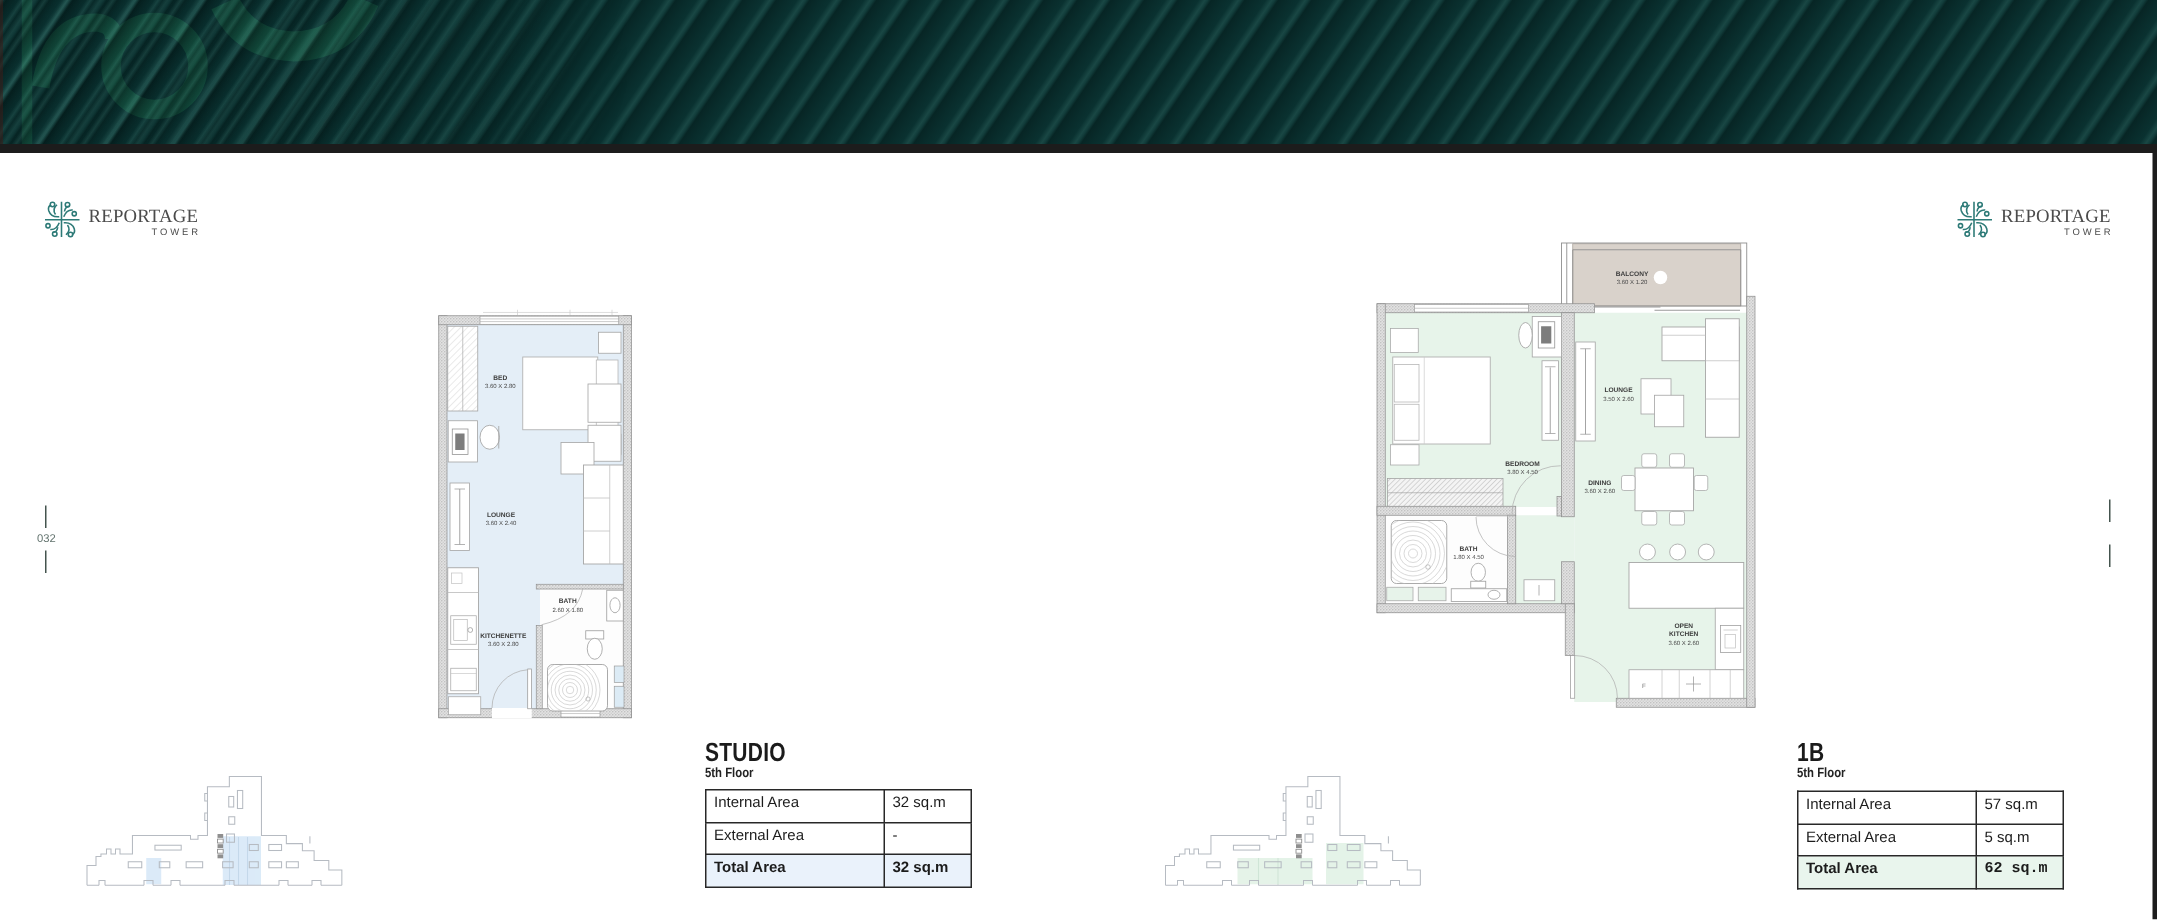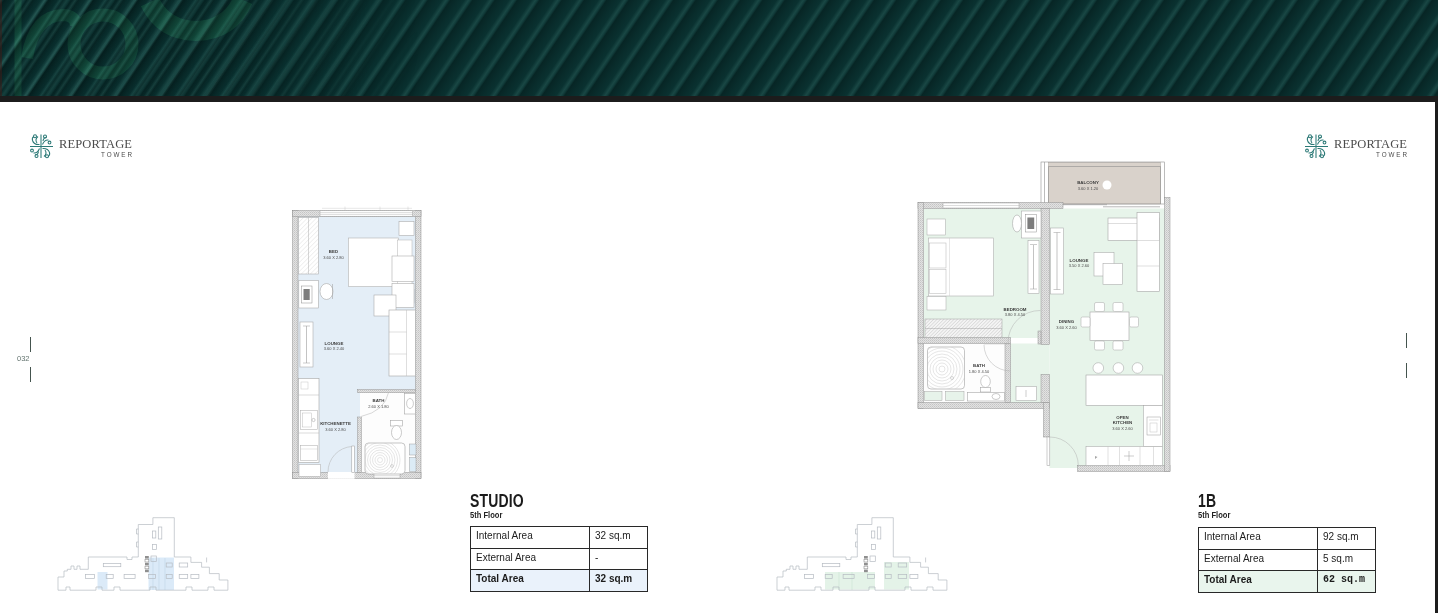--- a/index.html
+++ b/index.html
@@ -85,21 +85,21 @@
     <path d="M10.5 19.5 q-0.5 3.5 -3.5 3.5"></path>
     <path d="M14.5 16.5 q5.5 -0.5 7 4 q0.8 2.8 -1.5 4"></path>
     <circle cx="19" cy="24.3" r="1.5"></circle>
     <path d="M17 18 q2.5 3.5 -1 6.5"></path>
   </g>
   <text x="31" y="16.3" font-family="Liberation Serif, serif" font-size="12.5" fill="#4b4b4b" textLength="73">REPORTAGE</text>
   <text x="73" y="24.7" font-family="Liberation Sans, sans-serif" font-size="6.3" fill="#4b4b4b" textLength="31">TOWER</text>
 </svg>
 
 <div class="abs" style="left:30px;top:337px;width:1px;height:15px;background:#44544e;"></div>
-<div class="abs" style="left:17px;top:354px;width:28px;font-size:7.5px;color:#62736e;">032</div>
+<div class="abs" style="left:17px;top:354px;width:28px;text-align:center;font-size:7.5px;color:#62736e;">032</div>
 <div class="abs" style="left:30px;top:367px;width:1px;height:15px;background:#44544e;"></div>
 
 <div class="abs" style="left:1406px;top:333px;width:1px;height:15px;background:#44544e;"></div>
 <div class="abs" style="left:1456px;top:350px;width:28px;text-align:right;font-size:7.5px;color:#62736e;">033</div>
 <div class="abs" style="left:1406px;top:363px;width:1px;height:15px;background:#44544e;"></div>
 
 <svg class="abs" style="left:288px;top:206px;" width="137" height="276" viewBox="288 206 137 276">
   <defs>
     <pattern id="wd" width="2.0" height="2.0" patternUnits="userSpaceOnUse">
       <rect width="2.0" height="2.0" fill="#e2e2e2"></rect>
@@ -581,21 +581,21 @@
   </table>
 
 <div class="abs" style="left:1198px;top:491px;font-size:17.5px;font-weight:800;color:#1b1b1b;letter-spacing:0.2px;transform:scaleX(0.80);transform-origin:left top;">1B</div>
 
 <div class="abs" style="left:1198px;top:510px;font-size:9px;font-weight:700;color:#232323;transform:scaleX(0.84);transform-origin:left top;">5th Floor</div>
 
 <table class="abs" style="left:1198px;top:527px;width:178px;height:66px;border-collapse:collapse;font-size:10px;color:#1c1c1c;">
   <tbody>
       <tr>
         <td style="border:1.6px solid #282828;width:113px;padding:3px 0 0 5px;vertical-align:top;">Internal Area</td>
-      <td style="border:1.6px solid #282828;padding:3px 0 0 5px;vertical-align:top;">92 sq.m</td>
+      <td style="border:1.6px solid #282828;padding:3px 0 0 5px;vertical-align:top;">57 sq.m</td>
       </tr>
   <tr>
         <td style="border:1.6px solid #282828;padding:3px 0 0 5px;vertical-align:top;">External Area</td>
       <td style="border:1.6px solid #282828;padding:3px 0 0 5px;vertical-align:top;">5 sq.m</td>
       </tr>
   <tr style="background:#e9f5ed;font-weight:700;">
       <td style="border:1.6px solid #282828;padding:3px 0 0 5px;vertical-align:top;">Total Area</td>
       <td style="border:1.6px solid #282828;padding:3px 0 0 5px;vertical-align:top;font-family:Liberation Mono, monospace;">62 sq.m</td>
       </tr>
 </tbody>

